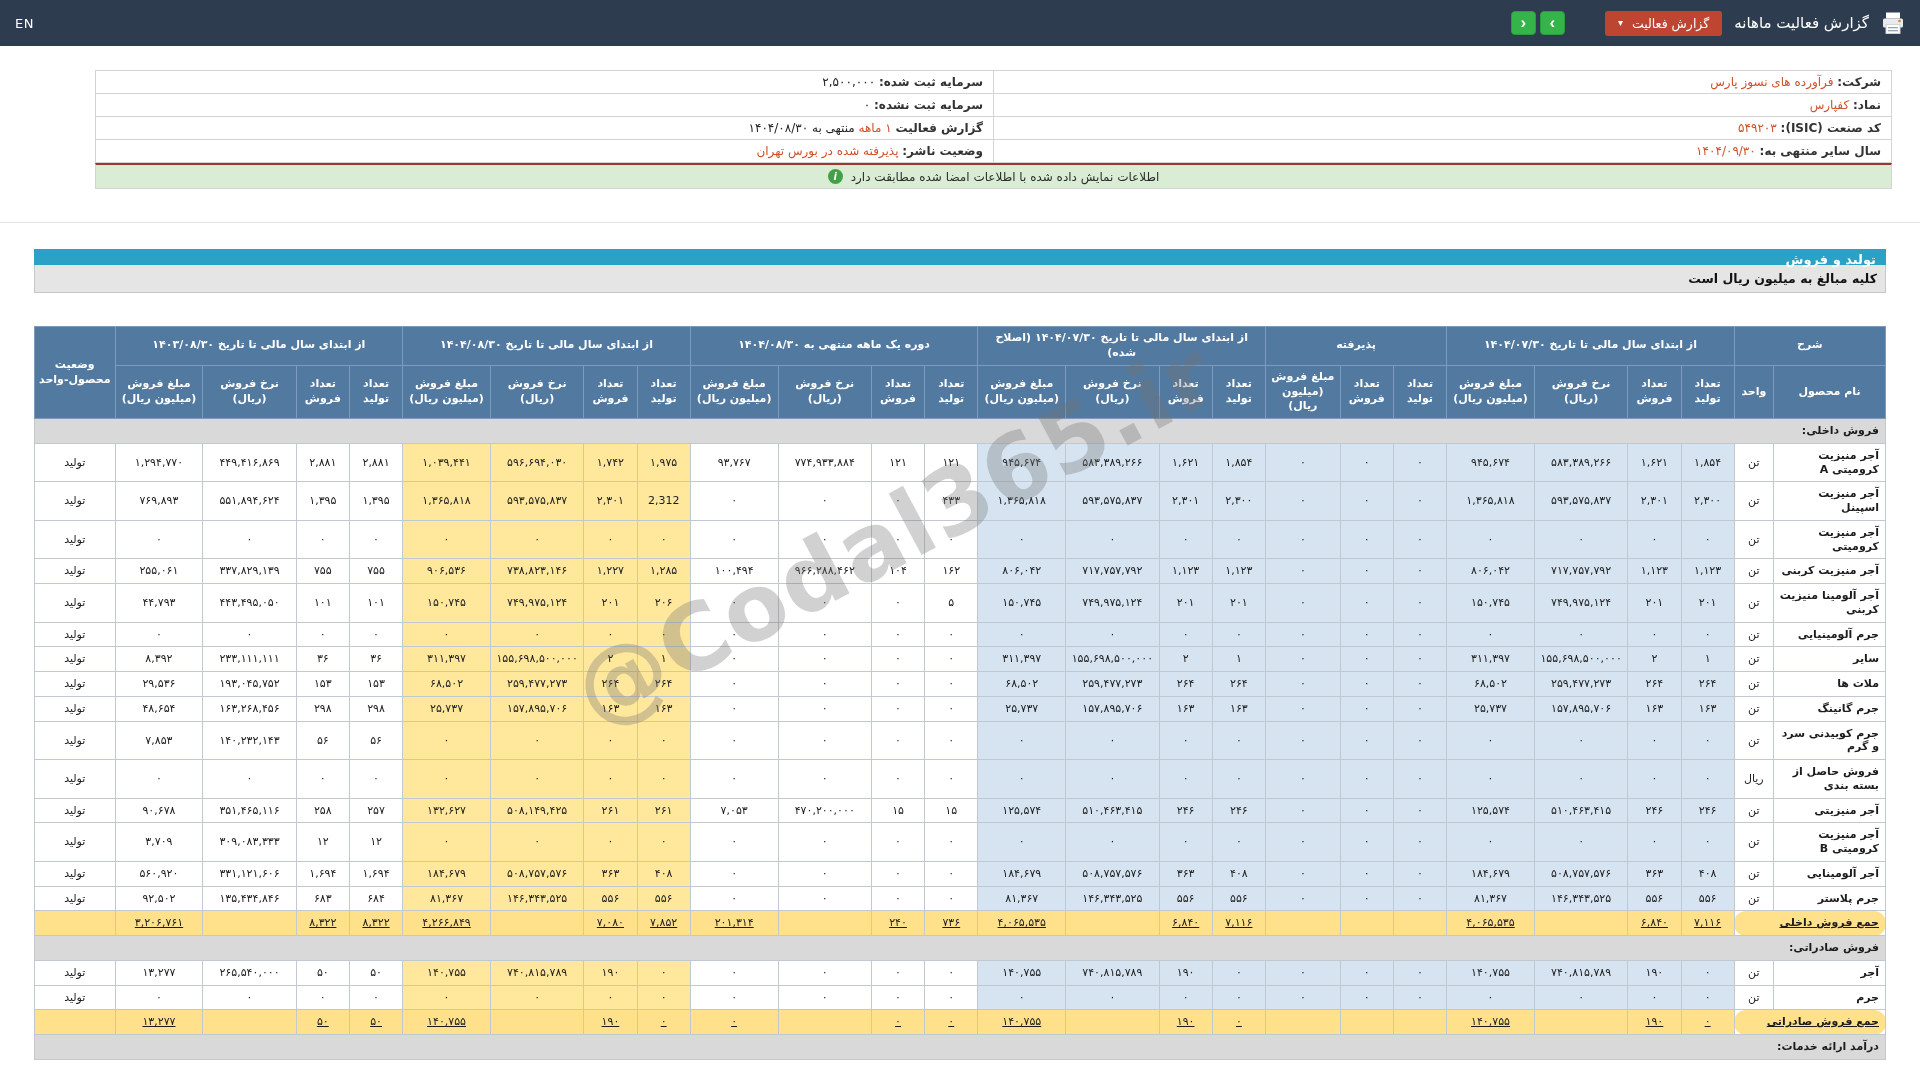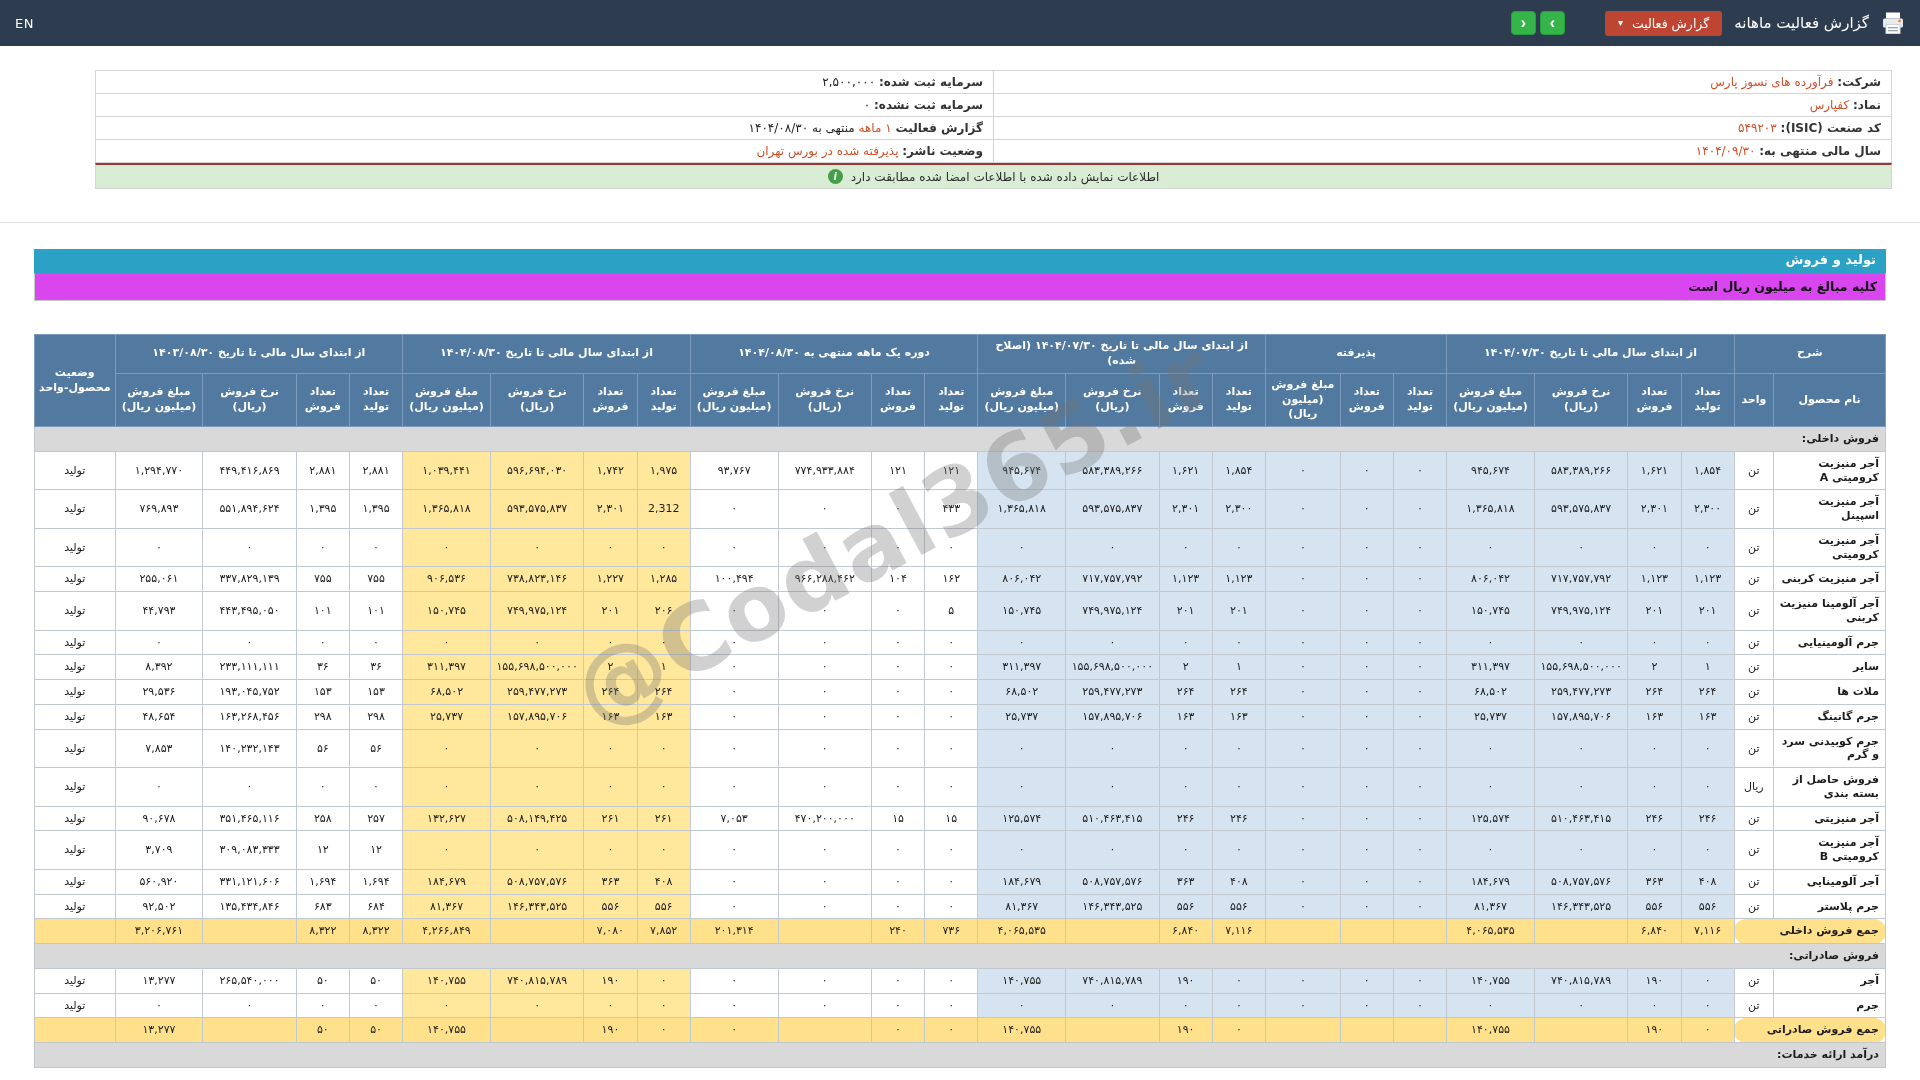--- a/index.html
+++ b/index.html
@@ -26,34 +26,34 @@
   .val { color: #222; }
   .val.accent { color: #cf4f28; }
   .sign-banner { border: 1px solid #d4d4d4; border-top: 2px solid #9c3632; background: #d9edd5; text-align: center; padding: 4px 0; font-size: 12px; color: #2c2c2c; display: flex; align-items: center; justify-content: center; gap: 8px; }
   .info-icon { width: 15px; height: 15px; border-radius: 50%; background: #43a047; color: #fff; font-size: 10px; font-weight: bold; font-style: italic; display: inline-flex; align-items: center; justify-content: center; flex: 0 0 auto; }
   .note-box-row { margin: 14px 28px 0 95px; display: flex; justify-content: flex-end; }
   .note-box { border: 1px solid #9b9b9b; padding: 3px 11px; font-size: 12px; color: #222; }
   .divider { border-top: 1px solid #e2e2e2; margin-top: 33px; }
 
   
   .content { margin: 26px 34px 0; }
-  .section-bar { background: #2ba1c6; color: #fff; font-weight: bold; font-size: 13px; padding: 3px 10px; height: 24px; }
-  .subnote { border: 1px solid #c8c8c8; border-top: none; font-weight: bold; font-size: 12.5px; padding: 6px 8px; color: #111; background: #d946ef; }
+  .section-bar { background: #2ba1c6; color: #fff; font-weight: bold; font-size: 13px; padding: 3px 10px; height: 16px; }
+  .subnote { border: 1px solid #c8c8c8; border-top: none; font-weight: bold; font-size: 12.5px; padding: 6px 8px; color: #111; background: #e5e5e5; }
 
   
   .main-table { margin-top: 33px; width: 100%; border-collapse: collapse; table-layout: fixed; font-size: 11px; color: #1c1c1c; }
   .main-table th { background: #527aa0; color: #fff; border: 1px solid #7d9cbd; font-weight: bold; padding: 4px 2px; font-size: 11px; line-height: 1.35; word-wrap: break-word; }
   .main-table td { border: 1px solid #c2c8cf; padding: 5px 3px; text-align: center; line-height: 1.25; word-wrap: break-word; background: #fff; }
   .main-table td.name { text-align: right; font-weight: bold; padding-right: 6px; border-radius: 12px; }
   .main-table td.unit { text-align: center; }
   .main-table .tint-blue { background: #d6e4f2; }
   .main-table .tint-yellow { background: #ffe79c; }
   .main-table .tint-white { background: #fff; }
   .main-table tr.row-section td { background: #d9d9d9; text-align: right; font-weight: bold; padding-right: 6px; }
-  .main-table tr.row-total td { background: #ffe18c; }
+  .main-table tr.row-total td { background: #ffe18c; text-decoration: underline; }
   .main-table tr.row-total td.name { text-align: right; font-weight: bold; }
 
   
   .watermark { position: absolute; top: 480px; left: 540px; transform: rotate(-28deg); font-size: 92px; font-weight: bold; color: rgba(115,115,115,.33); letter-spacing: 2px; pointer-events: none; z-index: 4; direction: ltr; white-space: nowrap; }
 </style>
 </head>
 <body>
 
 <div class="page">
 
@@ -95,21 +95,21 @@
       </tr>
       <tr>
         <td><span class="lbl">نماد:</span> <span class="val accent">کفپارس</span></td>
         <td><span class="lbl">سرمایه ثبت نشده:</span> <span class="val">۰</span></td>
       </tr>
       <tr>
         <td><span class="lbl">کد صنعت (ISIC):</span> <span class="val accent">۵۴۹۲۰۳</span></td>
         <td><span class="lbl">گزارش فعالیت</span> <span class="val accent">۱ ماهه</span> <span class="val">منتهی به ۱۴۰۴/۰۸/۳۰</span></td>
       </tr>
       <tr>
-        <td><span class="lbl">سال مالی منتهی به:</span> <span class="val accent">۱۴۰۴/۰۹/۳۰</span></td>
+        <td><span class="lbl">سال سایر منتهی به:</span> <span class="val accent">۱۴۰۴/۰۹/۳۰</span></td>
         <td><span class="lbl">وضعیت ناشر:</span> <span class="val accent">پذیرفته شده در بورس تهران</span></td>
       </tr>
     </tbody>
       </table>
     <div class="sign-banner">
       <span>اطلاعات نمایش داده شده با اطلاعات امضا شده مطابقت دارد</span>
       <span class="info-icon">i</span>
     </div>
   </div>
 

